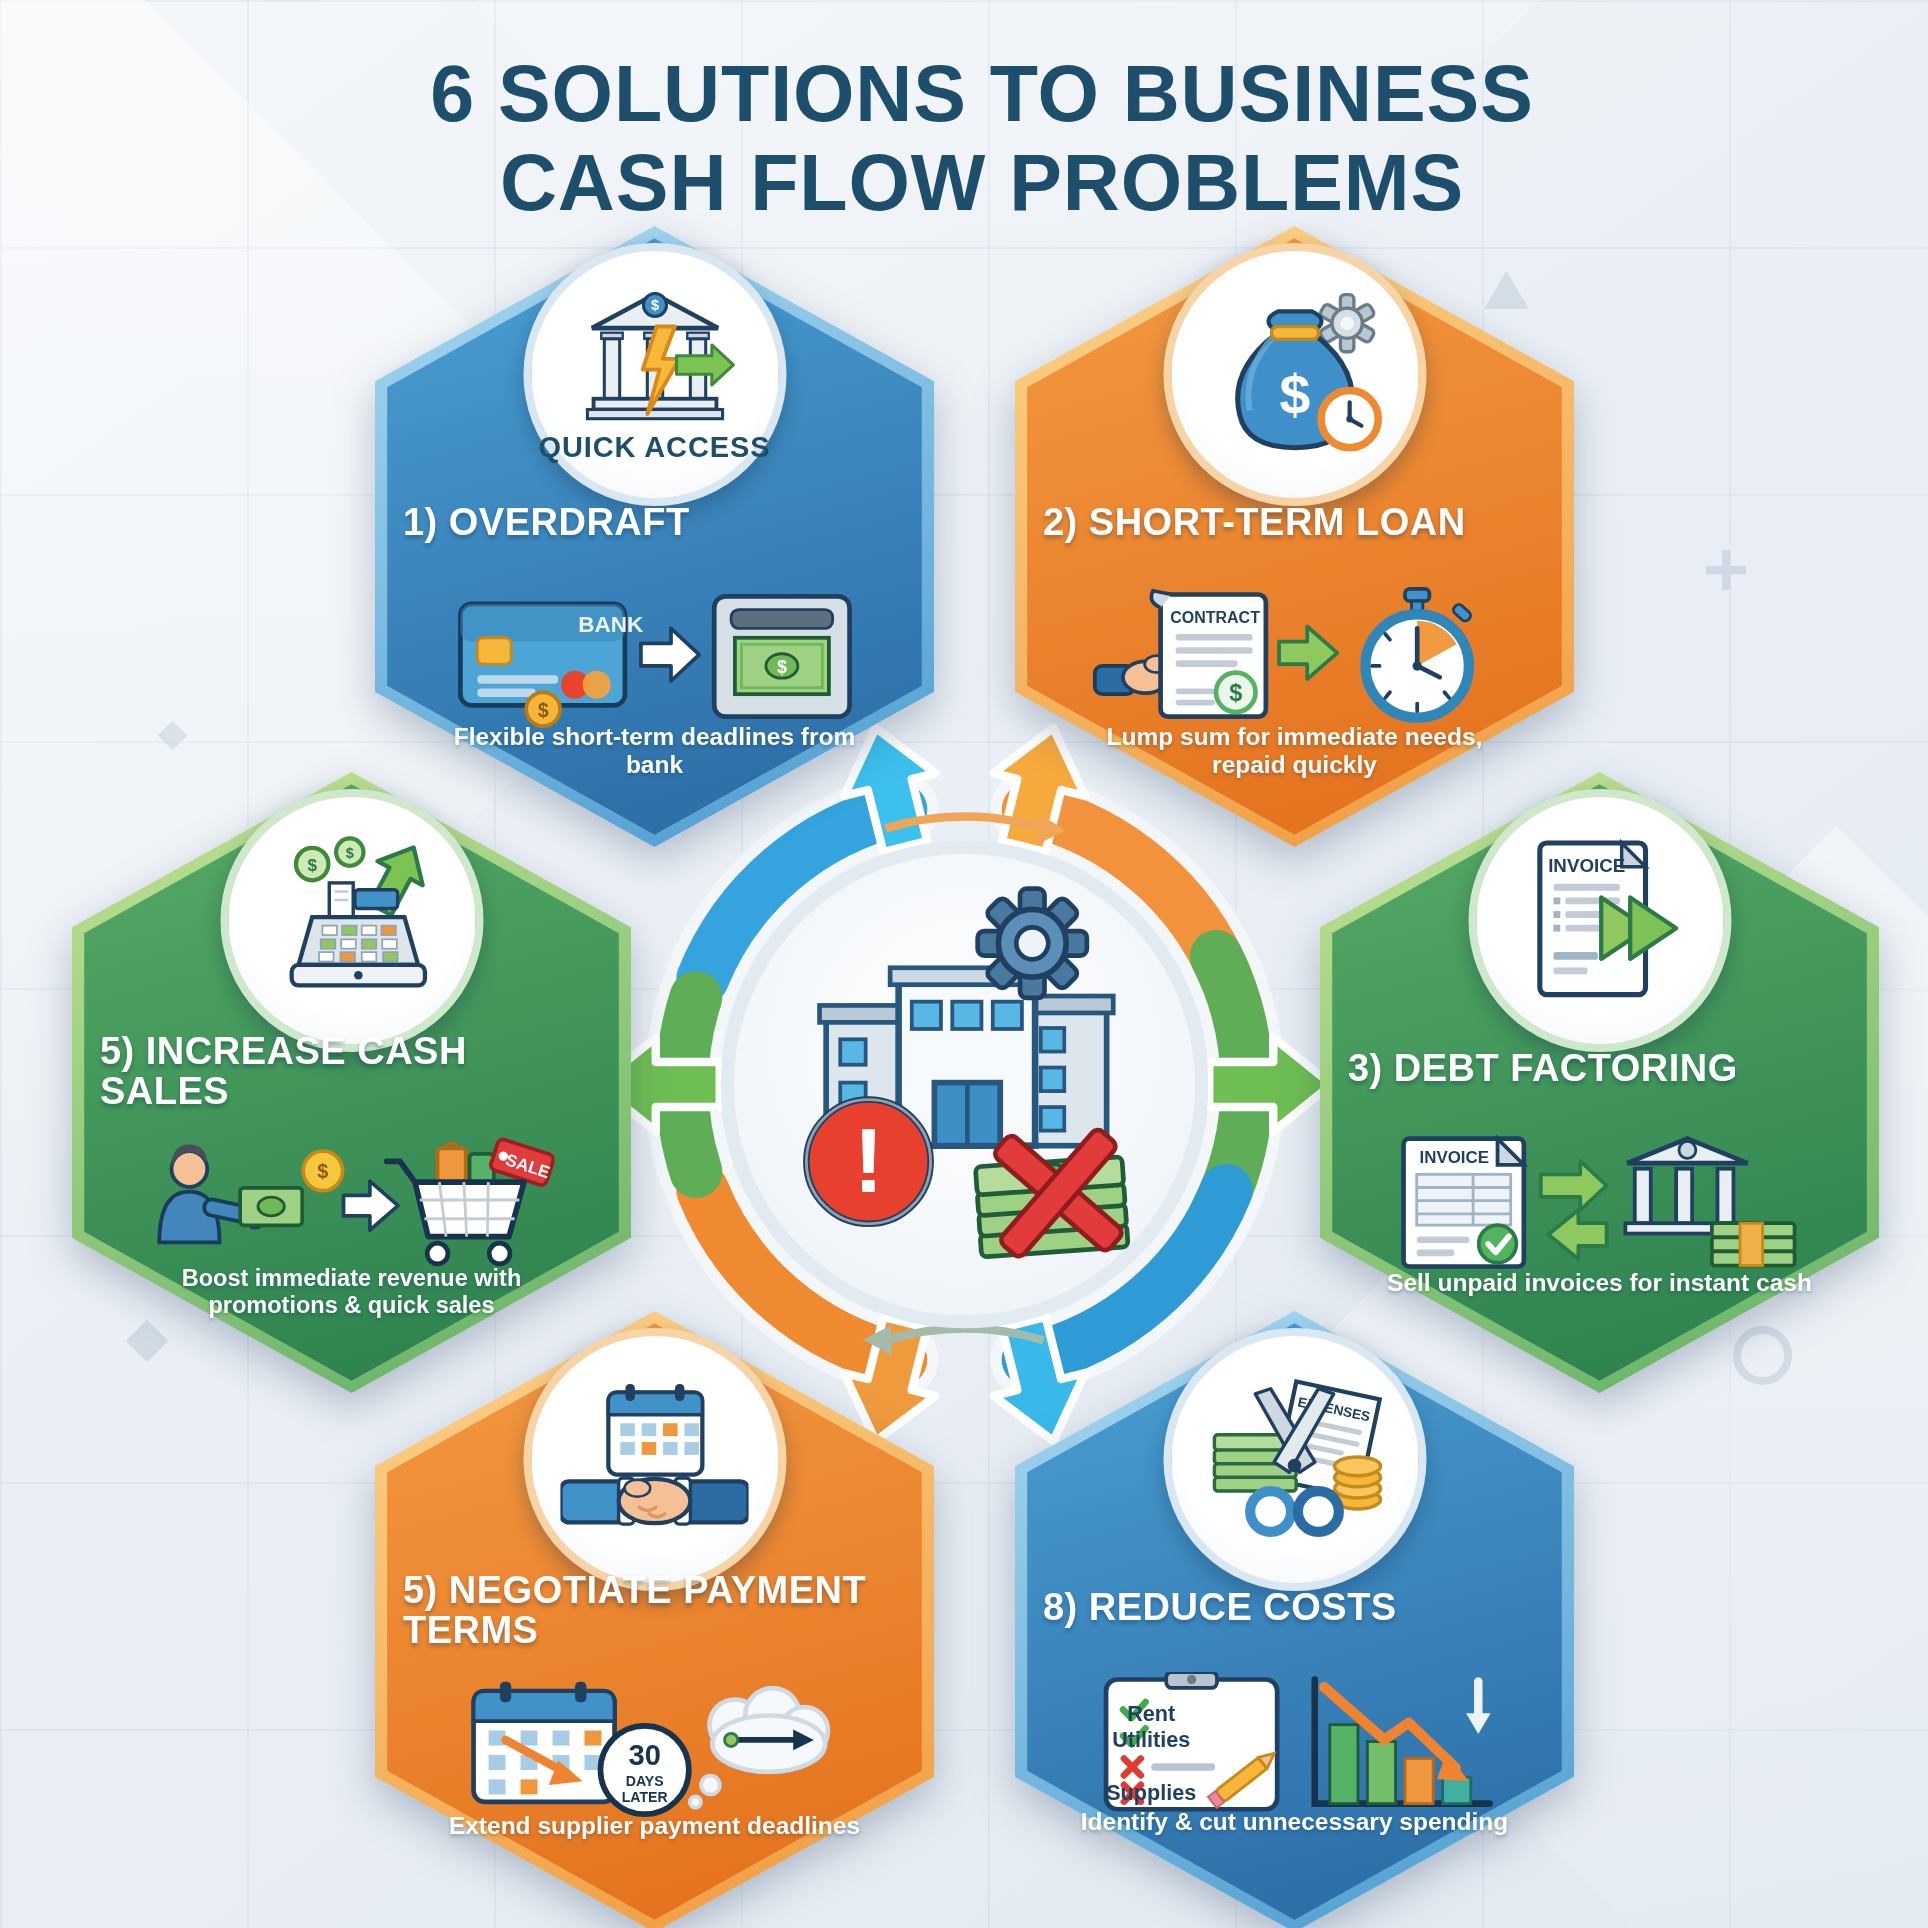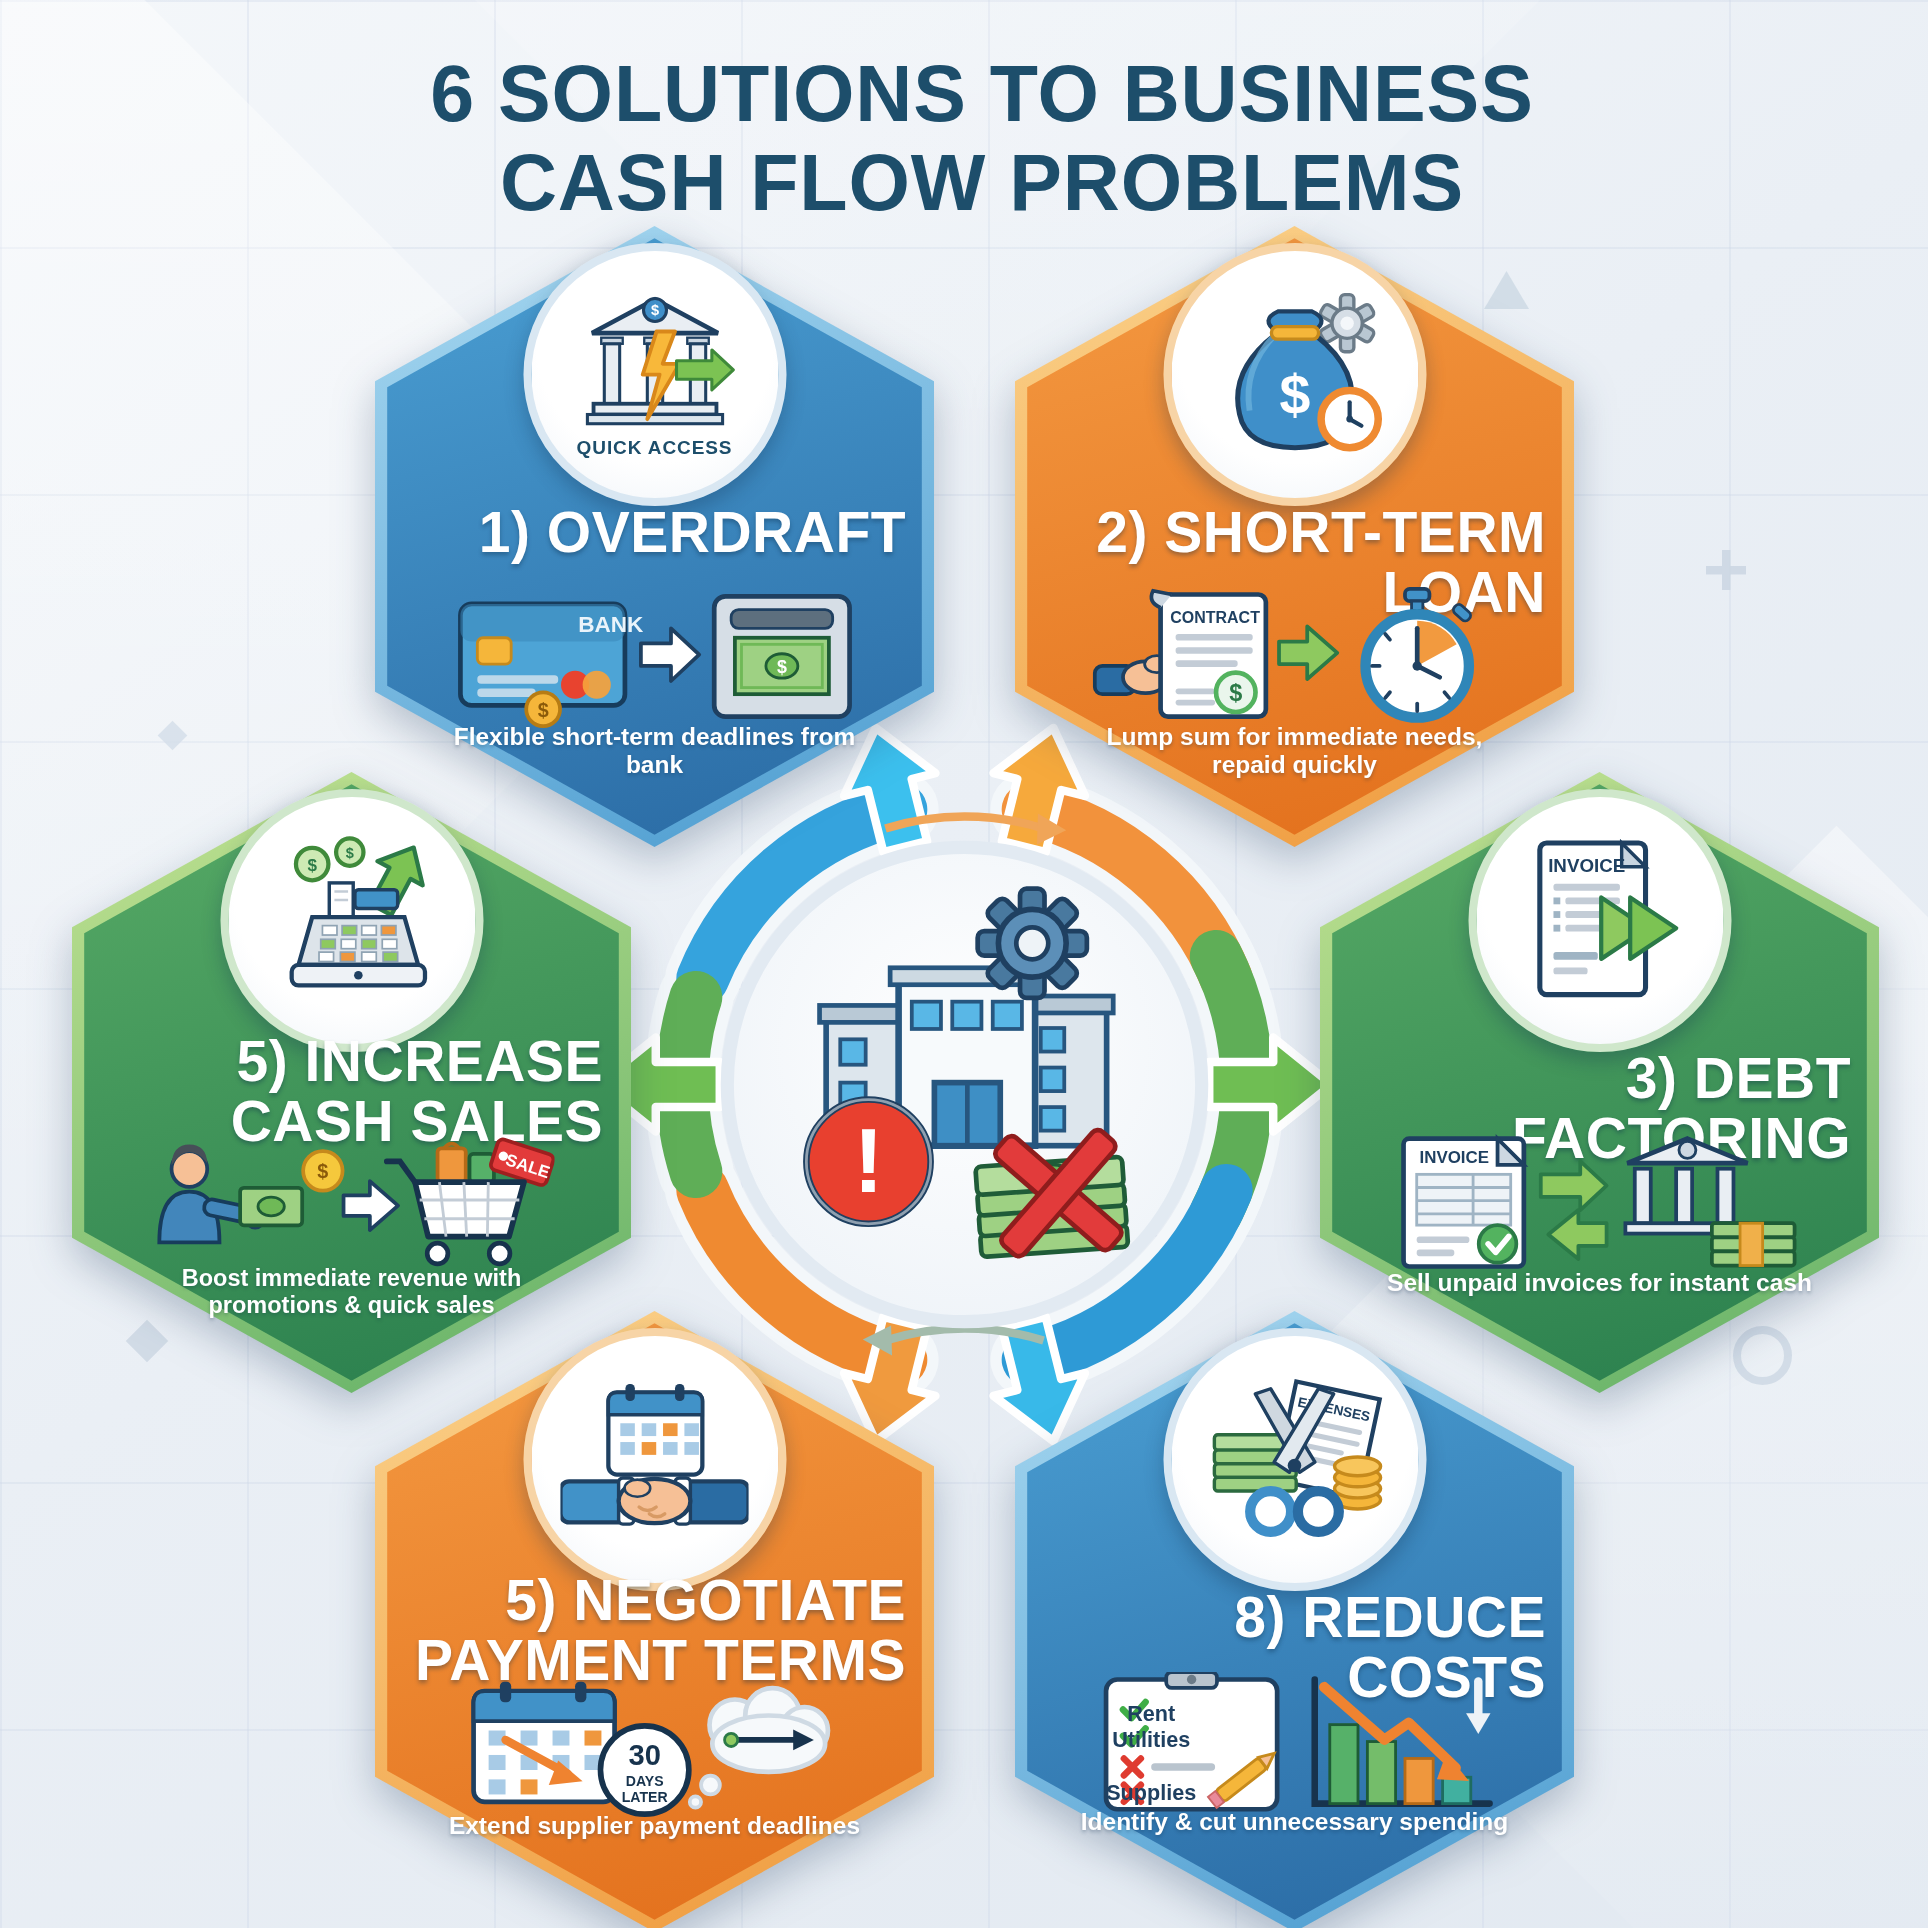--- a/index.html
+++ b/index.html
@@ -30,24 +30,24 @@
   .hex-green .hex-fill{background:linear-gradient(165deg,#58ab66 0%,#2e8350 90%);}
 
   .badge{position:absolute;top:17px;left:50%;transform:translateX(-50%);
     width:247px;height:247px;border-radius:50%;background:radial-gradient(circle at 50% 38%,#ffffff 60%,#eef3f8);
     display:flex;flex-direction:column;align-items:center;justify-content:center;
     box-shadow:0 9.4px 19px rgba(15,45,80,0.30);}
   .hex-blue  .badge{border:8.5px solid #d9e7f2;}
   .hex-orange .badge{border:8.5px solid #f7d4a6;}
   .hex-green .badge{border:8.5px solid #cfe7cb;}
   .badge svg{display:block;}
-  .badge-label{color:#1d4e6b;font-weight:bold;font-size:19px;letter-spacing:0.9px;margin-top:3.8px;}
-
-  .hex-title{position:absolute;top:277px;left:5%;width:90%;text-align:right;color:#ffffff;
-    font-weight:bold;font-size:57px;letter-spacing:0.5px;line-height:1.05;
+  .badge-label{color:#1d4e6b;font-weight:bold;font-size:29px;letter-spacing:0.9px;margin-top:3.8px;}
+
+  .hex-title{position:absolute;top:277px;left:5%;width:90%;text-align:left;color:#ffffff;
+    font-weight:bold;font-size:38px;letter-spacing:0.5px;line-height:1.05;
     text-shadow:0 2.8px 4.7px rgba(10,40,70,0.35);}
   .hex-illus{position:absolute;top:361px;left:50%;transform:translateX(-50%);}
   .hex-desc{position:absolute;top:497px;left:10%;width:80%;text-align:center;color:#ffffff;
     font-weight:bold;font-size:24.5px;line-height:1.16;text-shadow:0 1.9px 3.8px rgba(10,40,70,0.3);}
   .two-line-title .hex-title{top:260px;}
   .two-line-title .hex-illus{top:365px;}
   .two-line-title .hex-desc{top:501px;}
   .hex6 .hex-desc{font-size:23.5px;top:493px;}
 
   svg text{font-family:"Liberation Sans",sans-serif;font-weight:bold;text-anchor:middle;}

